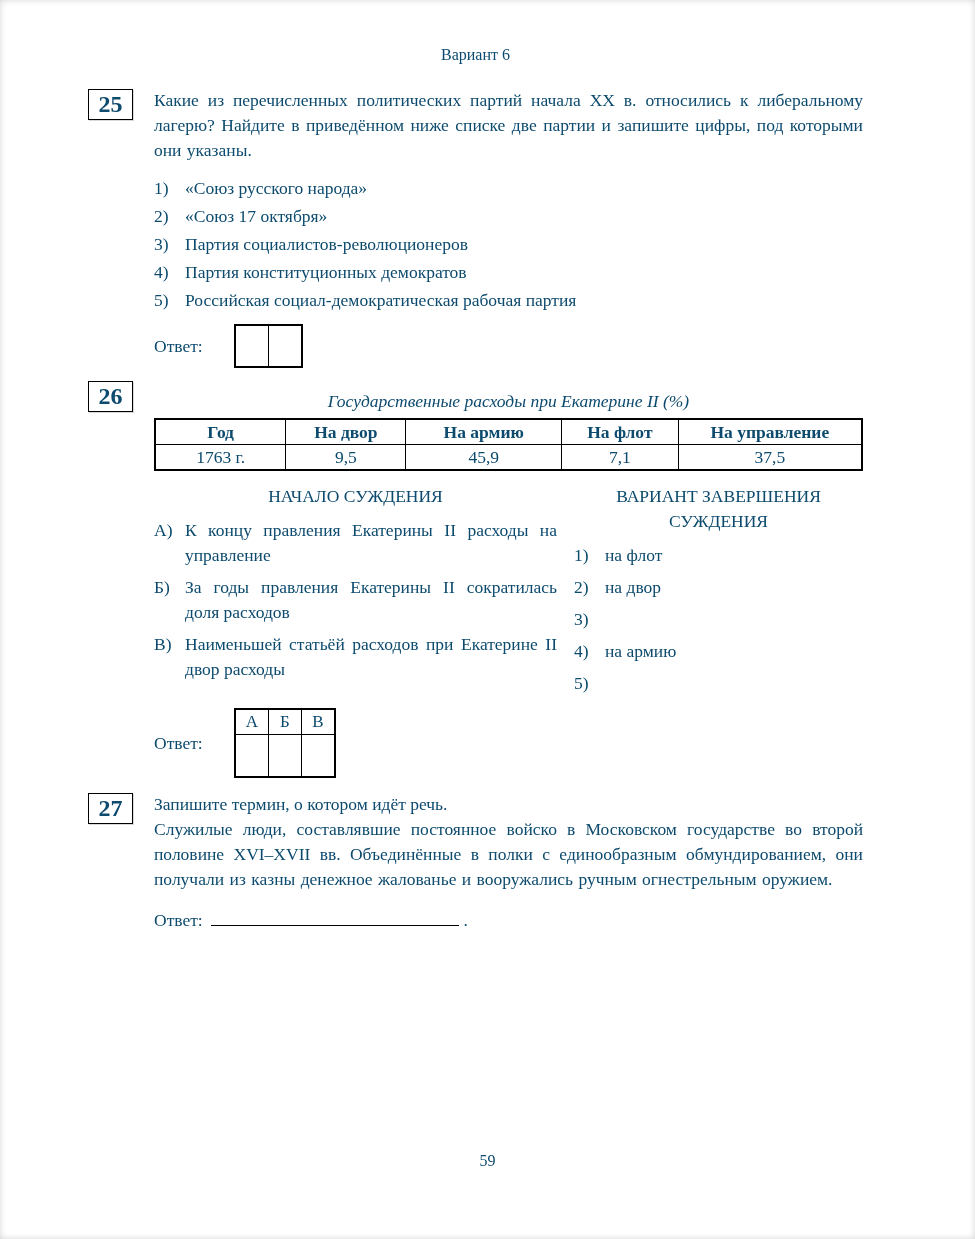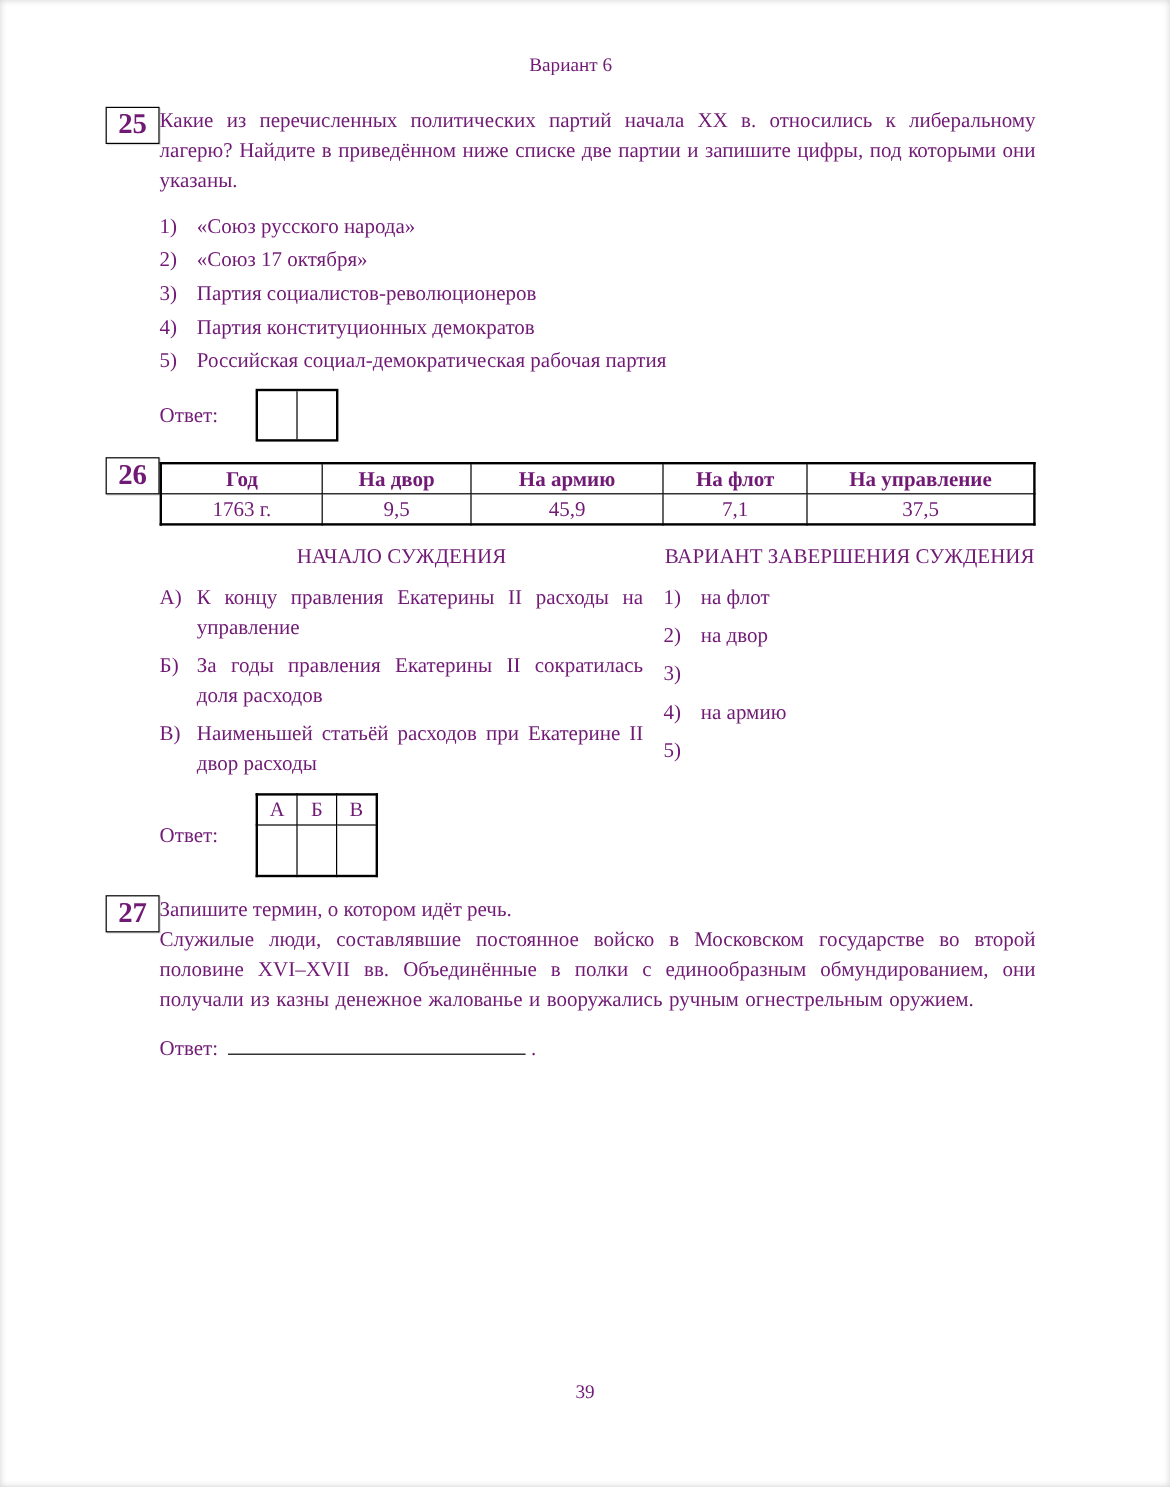--- a/index.html
+++ b/index.html
@@ -3,38 +3,38 @@
 <meta charset="utf-8">
 <style>
   html,body{margin:0;padding:0;background:#e8e8e8;}
   .page{
     position:relative;
     width:975px;height:1239px;
     margin:0 auto;
     background:#ffffff;
     box-shadow:inset 0 0 6px rgba(0,0,0,.18);
     font-family:"Liberation Serif","DejaVu Serif",serif;
-    font-size:17.5px;color:#701a75;
+    font-size:17.5px;color:#0c4a6e;
     box-sizing:border-box;
     padding:46px 112px 0 88px;
     overflow:hidden;
   }
   .variant-header{
     text-align:center;font-size:16px;margin-bottom:24px;
   }
   .question{display:flex;align-items:flex-start;}
   .qnum{
     width:43px;height:29px;flex-shrink:0;
     border:1.8px solid #000;
     font-weight:bold;font-size:24px;
     text-align:center;line-height:29px;
     box-shadow:1px 1px 0 rgba(0,0,0,.15);
     margin-top:1px;
   }
-  .qbody{flex:1;min-width:0;}
+  .qbody{flex:1;margin-left:21px;min-width:0;}
   .jtext{
     margin:0;text-align:justify;text-align-last:left;
     line-height:25px;word-spacing:1px;
   }
   
   .options{margin-top:13px;}
   .opt{display:flex;line-height:25px;margin-bottom:3px;}
   .opt-num{width:31px;flex-shrink:0;}
   .opt-text{flex:1;}
   
@@ -134,20 +134,21 @@
           <div class="cell"></div>
         </div>
       </div>
     </div>
   </section>
 
   <section class="question mt12">
     <div class="qnum">26</div>
     <div class="qbody">
 
+      <div class="table-title">Государственные расходы при Екатерине II (%)</div>
 
       <table class="data-table">
         <colgroup>
           <col style="width:18.5%">
             <col style="width:17%">
             <col style="width:22%">
             <col style="width:16.5%">
             <col style="width:26%">
         </colgroup>
         <thead>
@@ -236,14 +237,14 @@
       <p class="lead-line">Запишите термин, о котором идёт речь.</p>
       <p class="jtext">Служилые люди, составлявшие постоянное войско в Московском государстве во второй половине XVI–XVII вв. Объединённые в полки с единообразным обмундированием, они получали из казны денежное жалованье и вооружались ручным огнестрельным оружием.</p>
       <div class="answer-line">
         <span>Ответ:</span>
         <span class="blank"></span>
         <span>.</span>
       </div>
     </div>
   </section>
 
-  <div class="page-footer">39</div>
+  <div class="page-footer">59</div>
 </div>
 
 </body></html>

